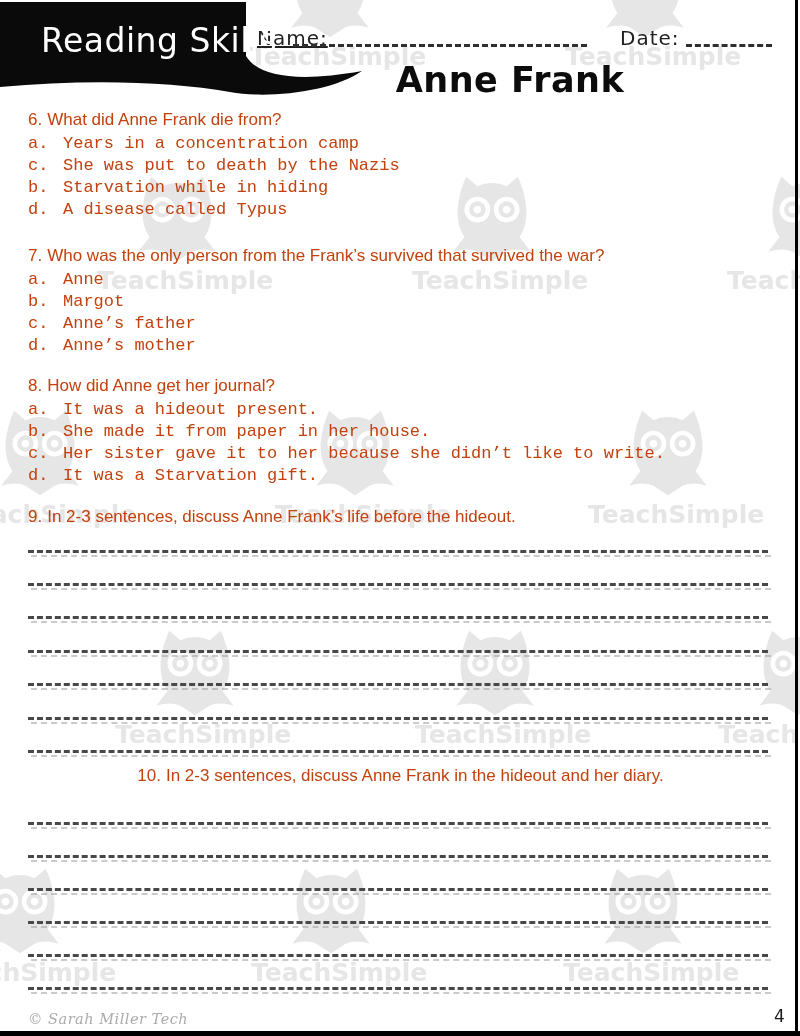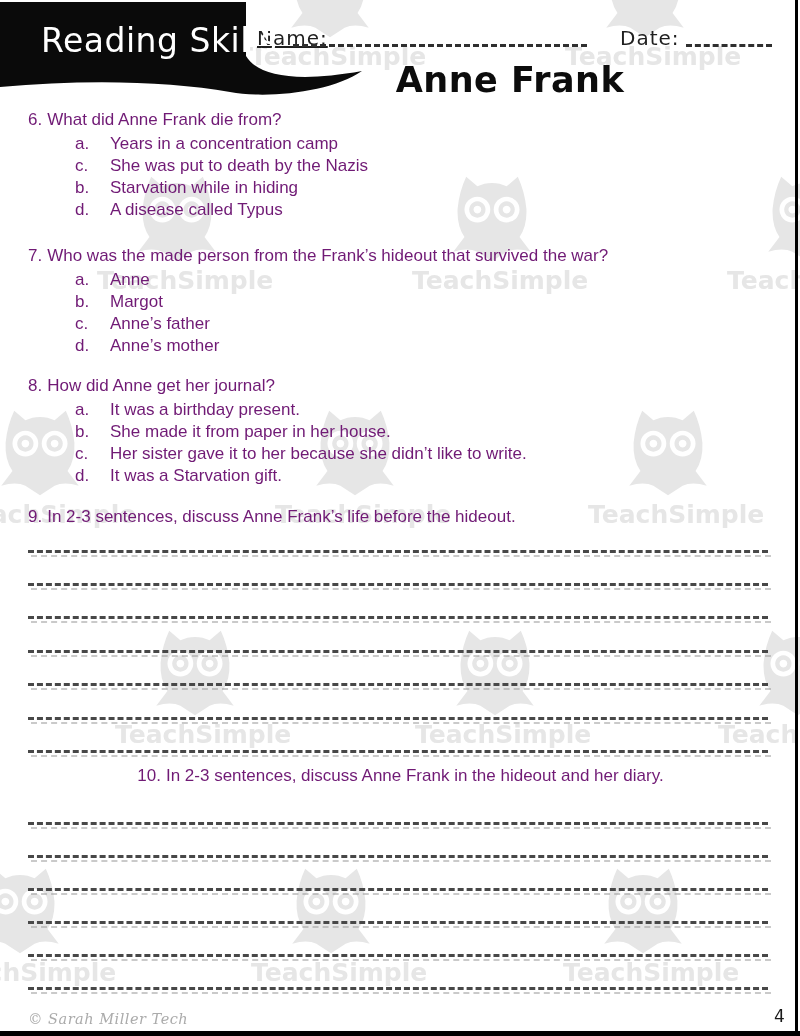--- a/index.html
+++ b/index.html
@@ -30,24 +30,24 @@
     font-family:"DejaVu Sans", sans-serif; font-size:20px; letter-spacing:1px;
   }
   .field-line { position:absolute; z-index:2; height:0; border-bottom:3px dashed #2f2f2f; }
   .ws-title {
     position:absolute; left:330px; top:60px; width:360px; z-index:2;
     text-align:center; font-family:"DejaVu Sans", sans-serif; font-weight:bold;
     font-size:35px; color:#0c0c0c; letter-spacing:0.5px; white-space:nowrap;
   }
 
   
-  .q { position:absolute; left:28px; width:745px; z-index:2; color:#701a75; font-size:17px; }
+  .q { position:absolute; left:28px; width:745px; z-index:2; color:#c2410c; font-size:17px; }
   .q-label { line-height:23px; white-space:nowrap; }
   .q-num { margin-right:5px; }
-  .opts { margin-left:47px; margin-top:2px; }
+  .opts { margin-top:2px;font-family:Liberation Mono, monospace; }
   .opt { line-height:22px; white-space:nowrap; }
   .opt-letter { display:inline-block; width:35px; }
 
   
   .wline {
     position:absolute; left:28px; width:740px; height:0; z-index:2;
     border-top:3px dashed #484848;
   }
   .wline::after {
     content:""; position:absolute; left:3px; right:-3px; top:2px; height:0;
@@ -193,36 +193,36 @@
     <div class="opts">
       <div class="opt"><span class="opt-letter">a.</span><span>Years in a concentration camp</span></div>
       <div class="opt"><span class="opt-letter">c.</span><span>She was put to death by the Nazis</span></div>
       <div class="opt"><span class="opt-letter">b.</span><span>Starvation while in hiding</span></div>
       <div class="opt"><span class="opt-letter">d.</span><span>A disease called Typus</span></div>
     </div>
   </div>
 
   <div class="q" style="top:244px;">
     <div class="q-label">
-      <span class="q-num">7.</span><span>Who was the made person from the Frank’s hideout that survived the war?</span>
+      <span class="q-num">7.</span><span>Who was the only person from the Frank’s survived that survived the war?</span>
     </div>
     <div class="opts">
       <div class="opt"><span class="opt-letter">a.</span><span>Anne</span></div>
       <div class="opt"><span class="opt-letter">b.</span><span>Margot</span></div>
       <div class="opt"><span class="opt-letter">c.</span><span>Anne’s father</span></div>
       <div class="opt"><span class="opt-letter">d.</span><span>Anne’s mother</span></div>
     </div>
   </div>
 
   <div class="q" style="top:374px;">
     <div class="q-label">
       <span class="q-num">8.</span><span>How did Anne get her journal?</span>
     </div>
     <div class="opts">
-      <div class="opt"><span class="opt-letter">a.</span><span>It was a birthday present.</span></div>
+      <div class="opt"><span class="opt-letter">a.</span><span>It was a hideout present.</span></div>
       <div class="opt"><span class="opt-letter">b.</span><span>She made it from paper in her house.</span></div>
       <div class="opt"><span class="opt-letter">c.</span><span>Her sister gave it to her because she didn’t like to write.</span></div>
       <div class="opt"><span class="opt-letter">d.</span><span>It was a Starvation gift.</span></div>
     </div>
   </div>
 
   <div class="q" style="top:505px;">
     <div class="q-label">
       <span class="q-num">9.</span><span>In 2-3 sentences, discuss Anne Frank’s life before the hideout.</span>
     </div>

